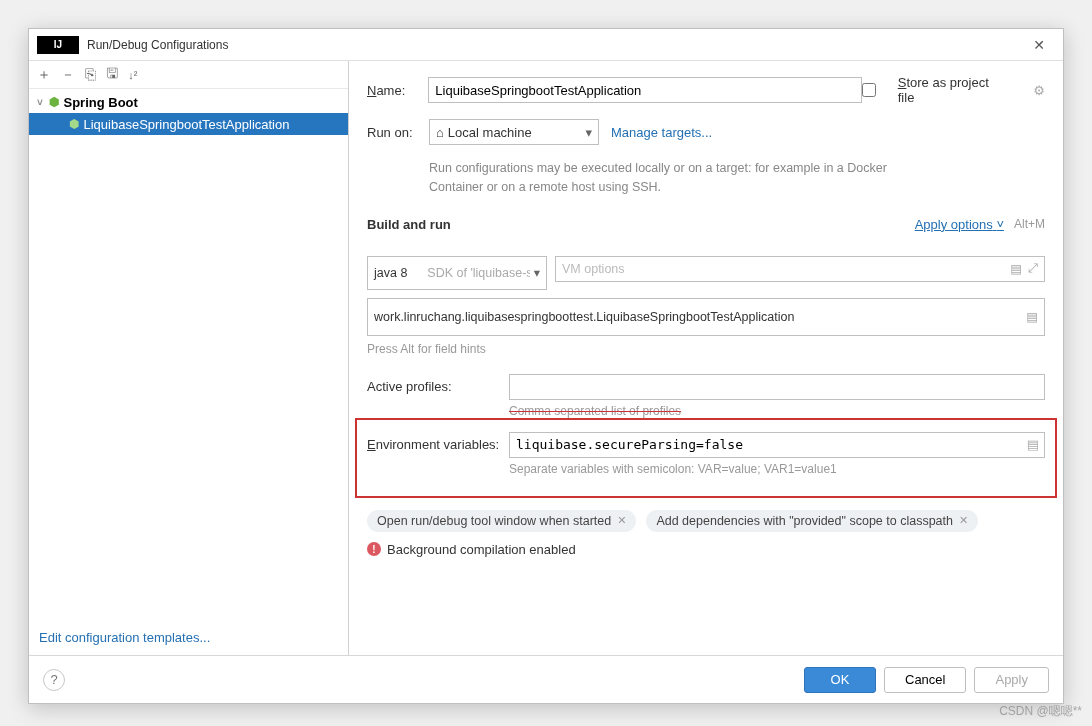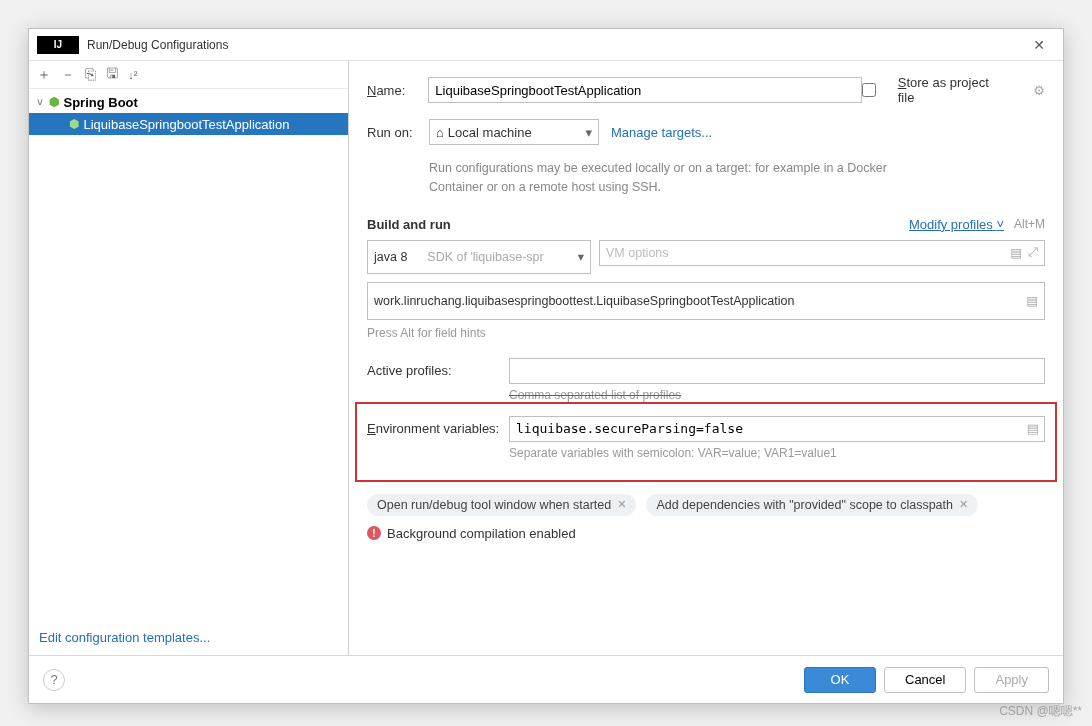--- a/index.html
+++ b/index.html
@@ -26,27 +26,27 @@
 .row .lbl { width: 62px; }
 input.txt { border: 1px solid #bfbfbf; height: 26px; padding: 2px 6px; font-size: 13px; font-family: inherit; }
 input.mono { font-family: Consolas, monospace; }
 .name-input { width: 438px; }
 .store { display: flex; align-items: center; margin-left: auto; gap: 22px; font-size: 13px; }
 .store input { width: 14px; height: 14px; }
 .gear { color: #aaa; margin-left: 4px; }
 .runon-select { width: 170px; height: 26px; border: 1px solid #bfbfbf; display: flex; align-items: center; padding: 0 6px; justify-content: space-between; cursor: pointer; }
 .link { color: #2470b3; cursor: pointer; }
 .hint { color: #888; font-size: 12.5px; line-height: 1.5; margin-left: 62px; margin-bottom: 20px; max-width: 480px; }
-.section-hdr { display: flex; align-items: center; margin-bottom: 8px; }
+.section-hdr { display: flex; align-items: center; margin-bottom: 24px; }
 .section-hdr .title { font-weight: bold; font-size: 13px; }
 .section-hdr .right { margin-left: auto; display: flex; align-items: center; gap: 10px; font-size: 13px; }
 .modify { color: #2470b3; text-decoration: underline; cursor: pointer; }
 .shortcut { color: #999; font-size: 12px; }
 .build-row { display: flex; gap: 8px; margin-bottom: 8px; }
-.sdk-box { width: 224px; height: 26px; border: 1px solid #bfbfbf; display: flex; align-items: center; padding: 16px 6px; font-family: Consolas, monospace; font-size: 12.5px; position: relative; }
+.sdk-box { width: 180px; height: 26px; border: 1px solid #bfbfbf; display: flex; align-items: center; padding: 16px 6px; font-family: Consolas, monospace; font-size: 12.5px; position: relative; }
 .sdk-box .sdk-hint { color: #aaa; margin-left: 20px; overflow: hidden; white-space: nowrap; flex: 1; }
 .sdk-box .arrow-d { color: #666; margin-left: 4px; }
 .vm-box { flex: 1; height: 26px; border: 1px solid #bfbfbf; display: flex; align-items: center; padding: 0 6px; color: #bbb; font-family: Consolas, monospace; font-size: 12.5px; }
 .vm-icons { margin-left: auto; display: flex; gap: 6px; color: #aaa; }
 .main-class { width: 100%; height: 38px; border: 1px solid #bfbfbf; display: flex; align-items: center; padding: 0 6px; font-family: Consolas, monospace; font-size: 12.5px; margin-bottom: 6px; }
 .main-class .doc-icon { margin-left: auto; color: #aaa; }
 .small-hint { color: #999; font-size: 12px; margin-bottom: 18px; }
 .form-row { display: flex; align-items: center; margin-bottom: 4px; }
 .form-row .lbl2 { width: 142px; }
 .form-row input { flex: 1; }
@@ -123,21 +123,21 @@
           <span style="color:#666">▾</span>
         </div>
         <span class="link" style="margin-left:12px">Manage targets...</span>
       </div>
       <div class="hint">Run configurations may be executed locally or on a target: for example in a Docker Container or on a remote host using SSH.</div>
 
       <div class="section-hdr">
         <span class="title">Build and run</span>
         <span class="right">
           <span class="modify">
-            <span>Modify profiles</span> <span>˅</span>
+            <span>Apply options</span> <span>˅</span>
           </span>
           <span class="shortcut">Alt+M</span>
         </span>
       </div>
 
       <div class="build-row">
         <div class="sdk-box">
           <span>java 8</span>
           <span class="sdk-hint">SDK of 'liquibase-spr</span>
           <span class="arrow-d">▾</span>

